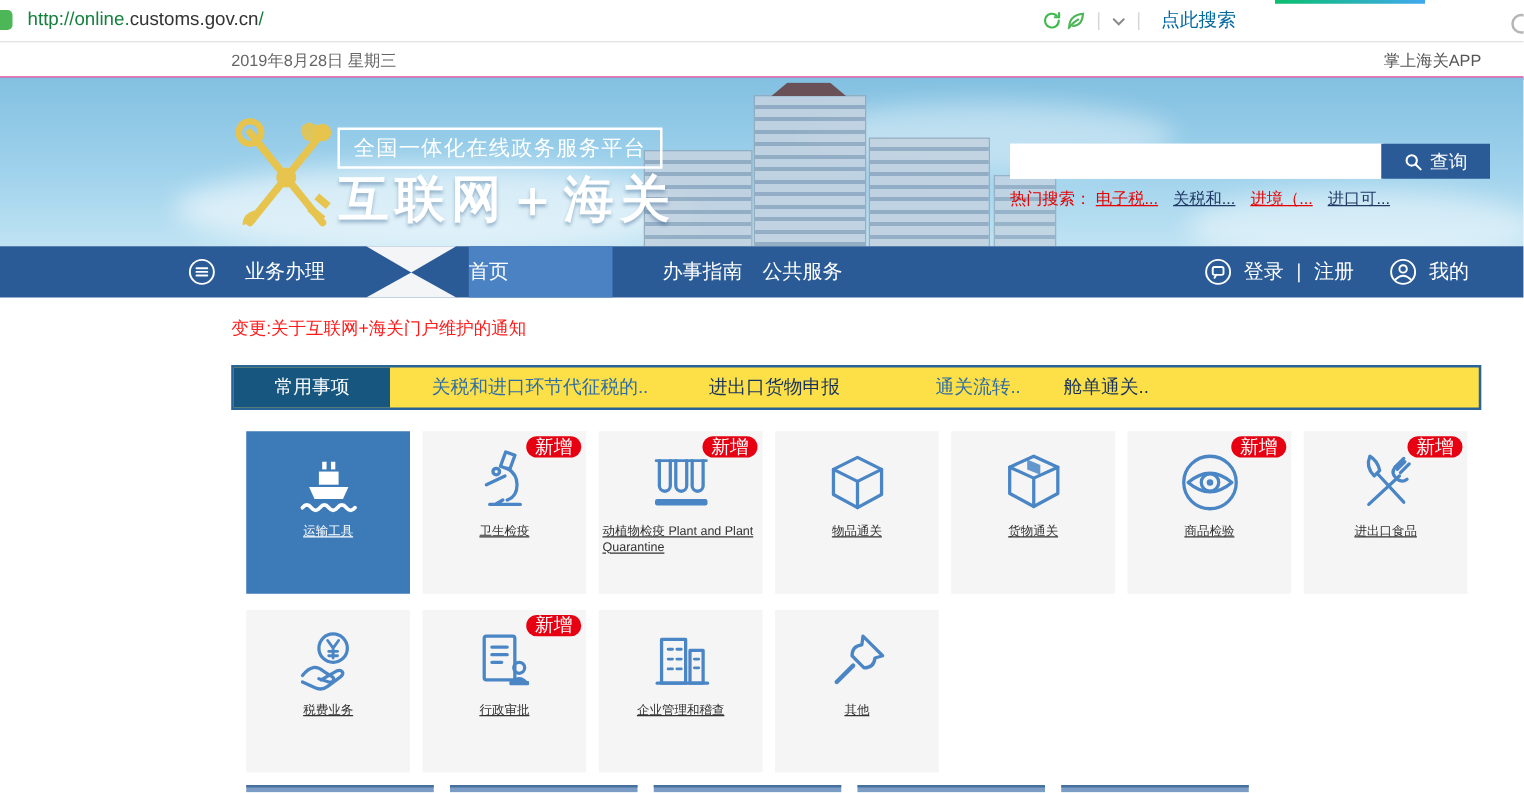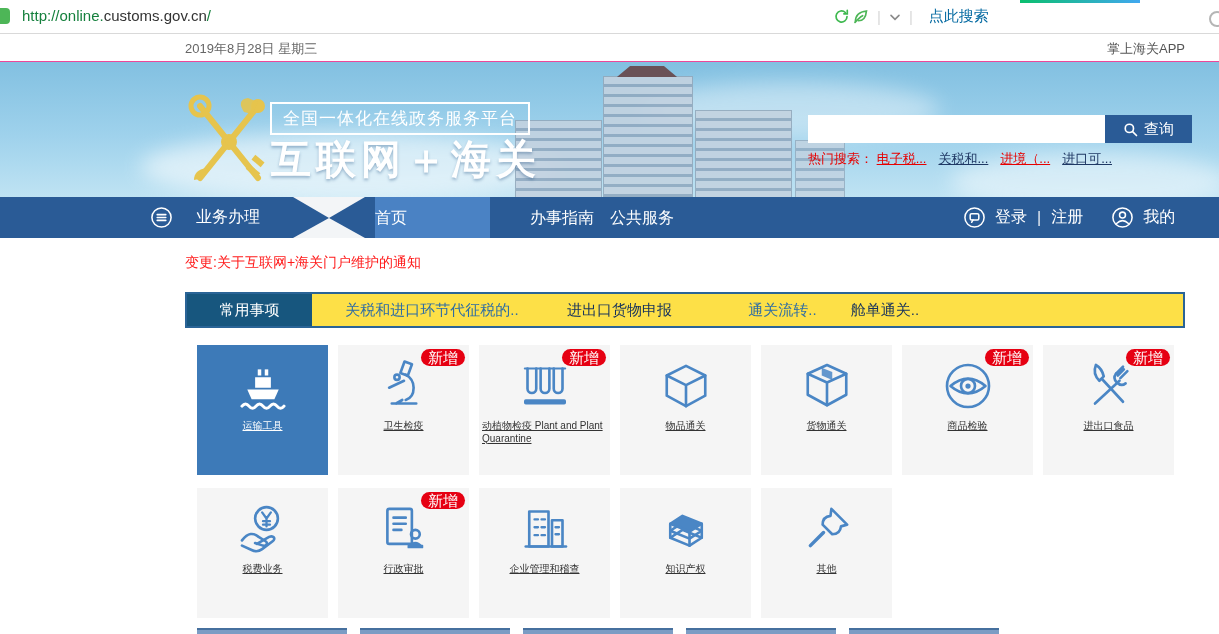--- a/index.html
+++ b/index.html
@@ -308,29 +308,20 @@
         <div class="ticon"><svg viewBox="0 0 64 64" fill="none" stroke="currentColor" stroke-width="3" stroke-linecap="round" stroke-linejoin="round">
             <rect x="14" y="12" width="22" height="40"></rect>
             <rect x="40" y="22" width="12" height="30"></rect>
             <path d="M20 21h4M28 21h4M20 30h4M28 30h4M20 39h4M28 39h4M44 30h4M44 38h4" stroke-width="2.6"></path>
             <path d="M10 52h46"></path>
           </svg></div>
         <div class="tlabel">企业管理和稽查</div>
       </div>
       <div class="tile">
         <div class="ticon"><svg viewBox="0 0 64 64" fill="none" stroke="currentColor" stroke-width="3" stroke-linecap="round" stroke-linejoin="round">
-            <path d="M14 42l22 9 14-9-22-9z"></path>
-            <path d="M14 34l22 9 14-9-22-9z"></path>
-            <path d="M14 26l22 9 14-9-22-9z" fill="currentColor"></path>
-            <path d="M14 26v16M50 26v16M36 35v16"></path>
-          </svg></div>
-        <div class="tlabel">知识产权</div>
-      </div>
-      <div class="tile">
-        <div class="ticon"><svg viewBox="0 0 64 64" fill="none" stroke="currentColor" stroke-width="3" stroke-linecap="round" stroke-linejoin="round">
             <path d="M37 9l18 18-7 2q-1 9-10 9L27 27q0-9 9-10z"></path>
             <path d="M28 36L13 51" stroke-width="4"></path>
           </svg></div>
         <div class="tlabel">其他</div>
       </div>
     </div>
 
   <div class="stubs" id="stubs">
       <div class="stub"></div>
       <div class="stub"></div>

